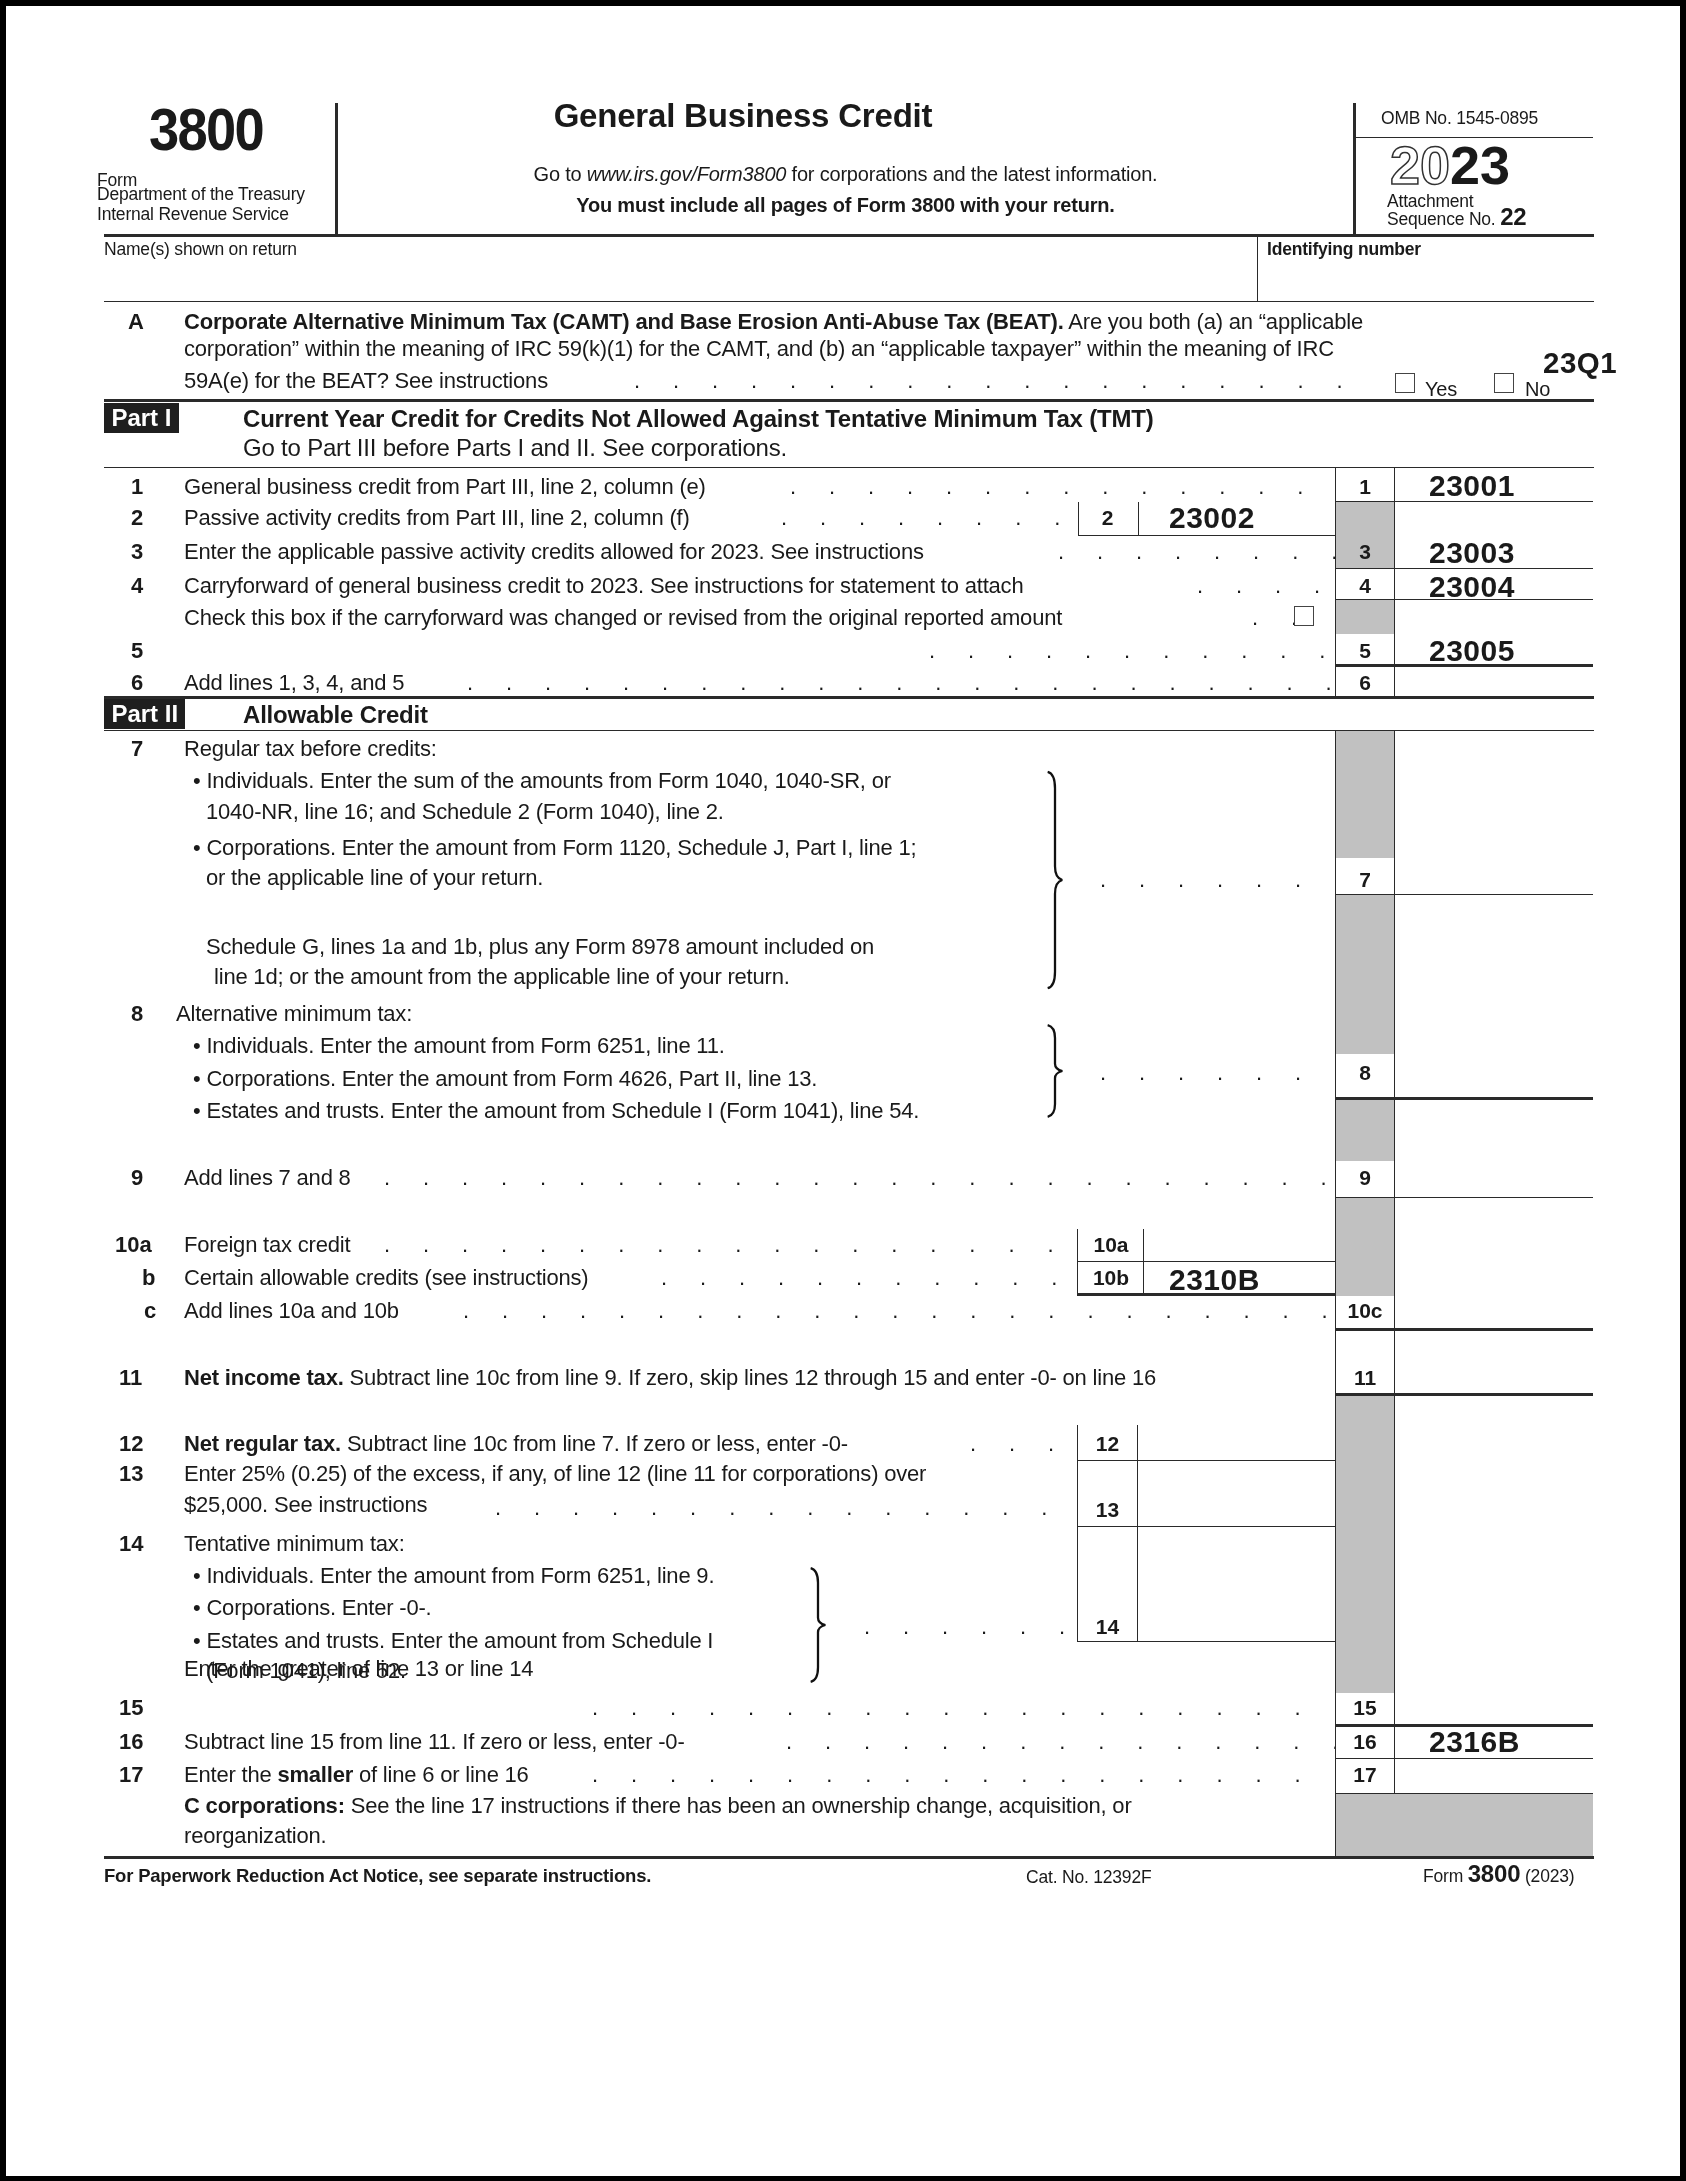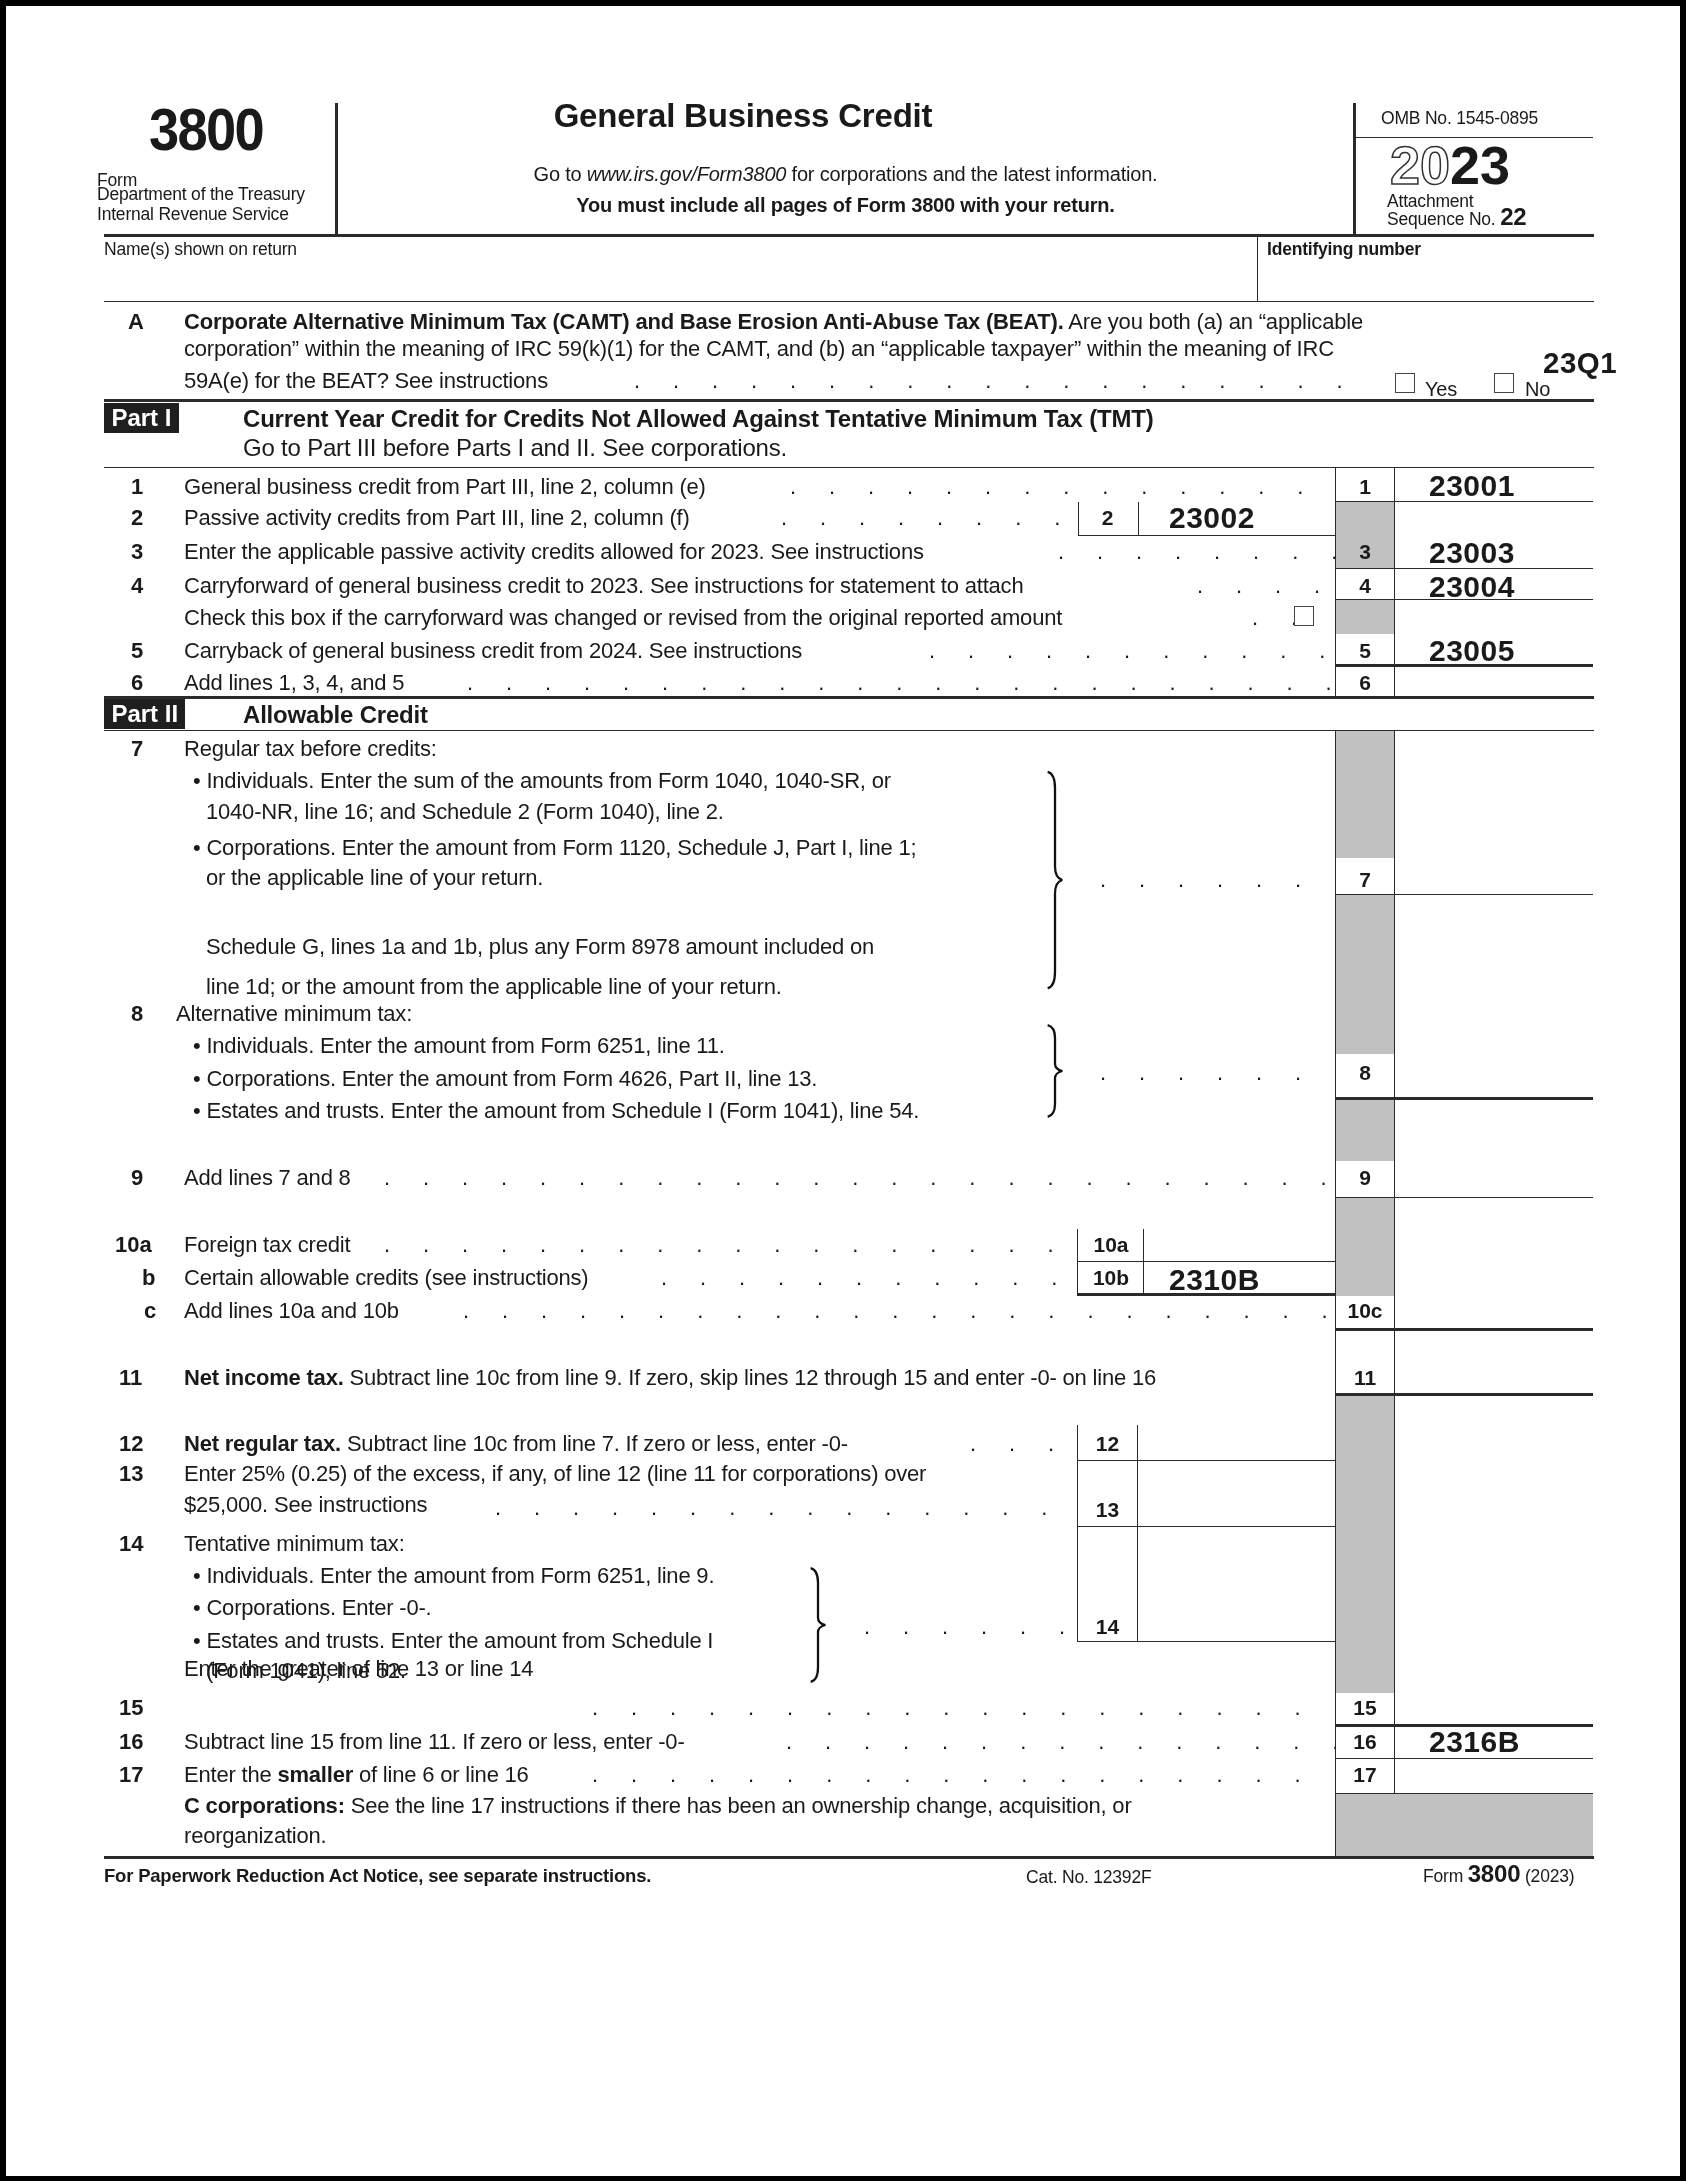--- a/index.html
+++ b/index.html
@@ -108,21 +108,20 @@
   <div class="dots" style="left:1191px;top:567px;width:138px;">. . . . .</div>
   <div class="box-num" style="left:1330px;top:567px;width:58px;">4</div>
   <div class="val" style="left:1423px;top:565px;">23004</div>
   <div class="hl" style="left:1330px;top:593px;width:257px;height:1.4px;"></div>
 
   <div class="t" style="left:178px;top:599px;">Check this box if the carryforward was changed or revised from the original reported amount</div>
   <div class="dots" style="left:1246px;top:599px;width:55px;">. .</div>
   <div class="cb" style="left:1288px;top:600px;"></div>
 
   <div class="num" style="left:125px;top:632px;">5</div>
-  <div class="t" style="left:178px;top:632px;">Carryback of general business credit from 2024. See instructions</div>
   <div class="dots" style="left:923px;top:632px;width:406px;">. . . . . . . . . . . . . .</div>
   <div class="box-num" style="left:1330px;top:632px;width:58px;">5</div>
   <div class="val" style="left:1423px;top:629px;">23005</div>
   <div class="hl" style="left:1330px;top:658px;width:257px;height:2.8px;"></div>
 
   <div class="num" style="left:125px;top:664px;">6</div>
   <div class="t" style="left:178px;top:664px;">Add lines 1, 3, 4, and 5</div>
   <div class="dots" style="left:461px;top:664px;width:868px;">. . . . . . . . . . . . . . . . . . . . . . . . . . . . . . .</div>
   <div class="box-num" style="left:1330px;top:664px;width:58px;">6</div>
   <div class="abs" style="left:1390px;top:661px;width:198px;height:31px;"></div>
@@ -143,21 +142,21 @@
   <div class="shade" style="left:1330px;top:1390px;width:58px;height:297px;"></div>
   <div class="shade" style="left:1330px;top:1788px;width:257px;height:63px;"></div>
 
   <div class="num" style="left:125px;top:730px;">7</div>
   <div class="t" style="left:178px;top:730px;">Regular tax before credits:</div>
   <div class="t" style="left:187px;top:762px;text-align:right;">• Individuals. Enter the sum of the amounts from Form 1040, 1040-SR, or</div>
   <div class="t" style="left:200px;top:793px;">1040-NR, line 16; and Schedule 2 (Form 1040), line 2.</div>
   <div class="t" style="left:187px;top:829px;">• Corporations. Enter the amount from Form 1120, Schedule J, Part I, line 1;</div>
   <div class="t" style="left:200px;top:859px;">or the applicable line of your return.</div>
   <div class="t" style="left:200px;top:928px;">Schedule G, lines 1a and 1b, plus any Form 8978 amount included on</div>
-  <div class="t" style="left:200px;top:958px;margin-top:10px;">line 1d; or the amount from the applicable line of your return.</div>
+  <div class="t" style="left:208px;top:958px;">line 1d; or the amount from the applicable line of your return.</div>
   <svg class="brace" style="left:1038px;top:763px;" width="22" height="222" viewBox="0 0 24 240">
       <path d="M4 2 Q12 4 12 20 L12 105 Q12 118 20 120 Q12 122 12 135 L12 220 Q12 236 4 238" fill="none" stroke="#111" stroke-width="2.5"></path>
     </svg>
   <div class="dots" style="left:1094px;top:861px;width:235px;">. . . . . . . .</div>
   <div class="box-num" style="left:1330px;top:861px;width:58px;">7</div>
   <div class="abs" style="left:1390px;top:854px;width:198px;height:34px;"></div>
   <div class="hl" style="left:1329px;top:888px;width:258px;height:1.4px;"></div>
 
   <div class="num" style="left:125px;top:995px;">8</div>
   <div class="t" style="left:170px;top:995px;">Alternative minimum tax:</div>

